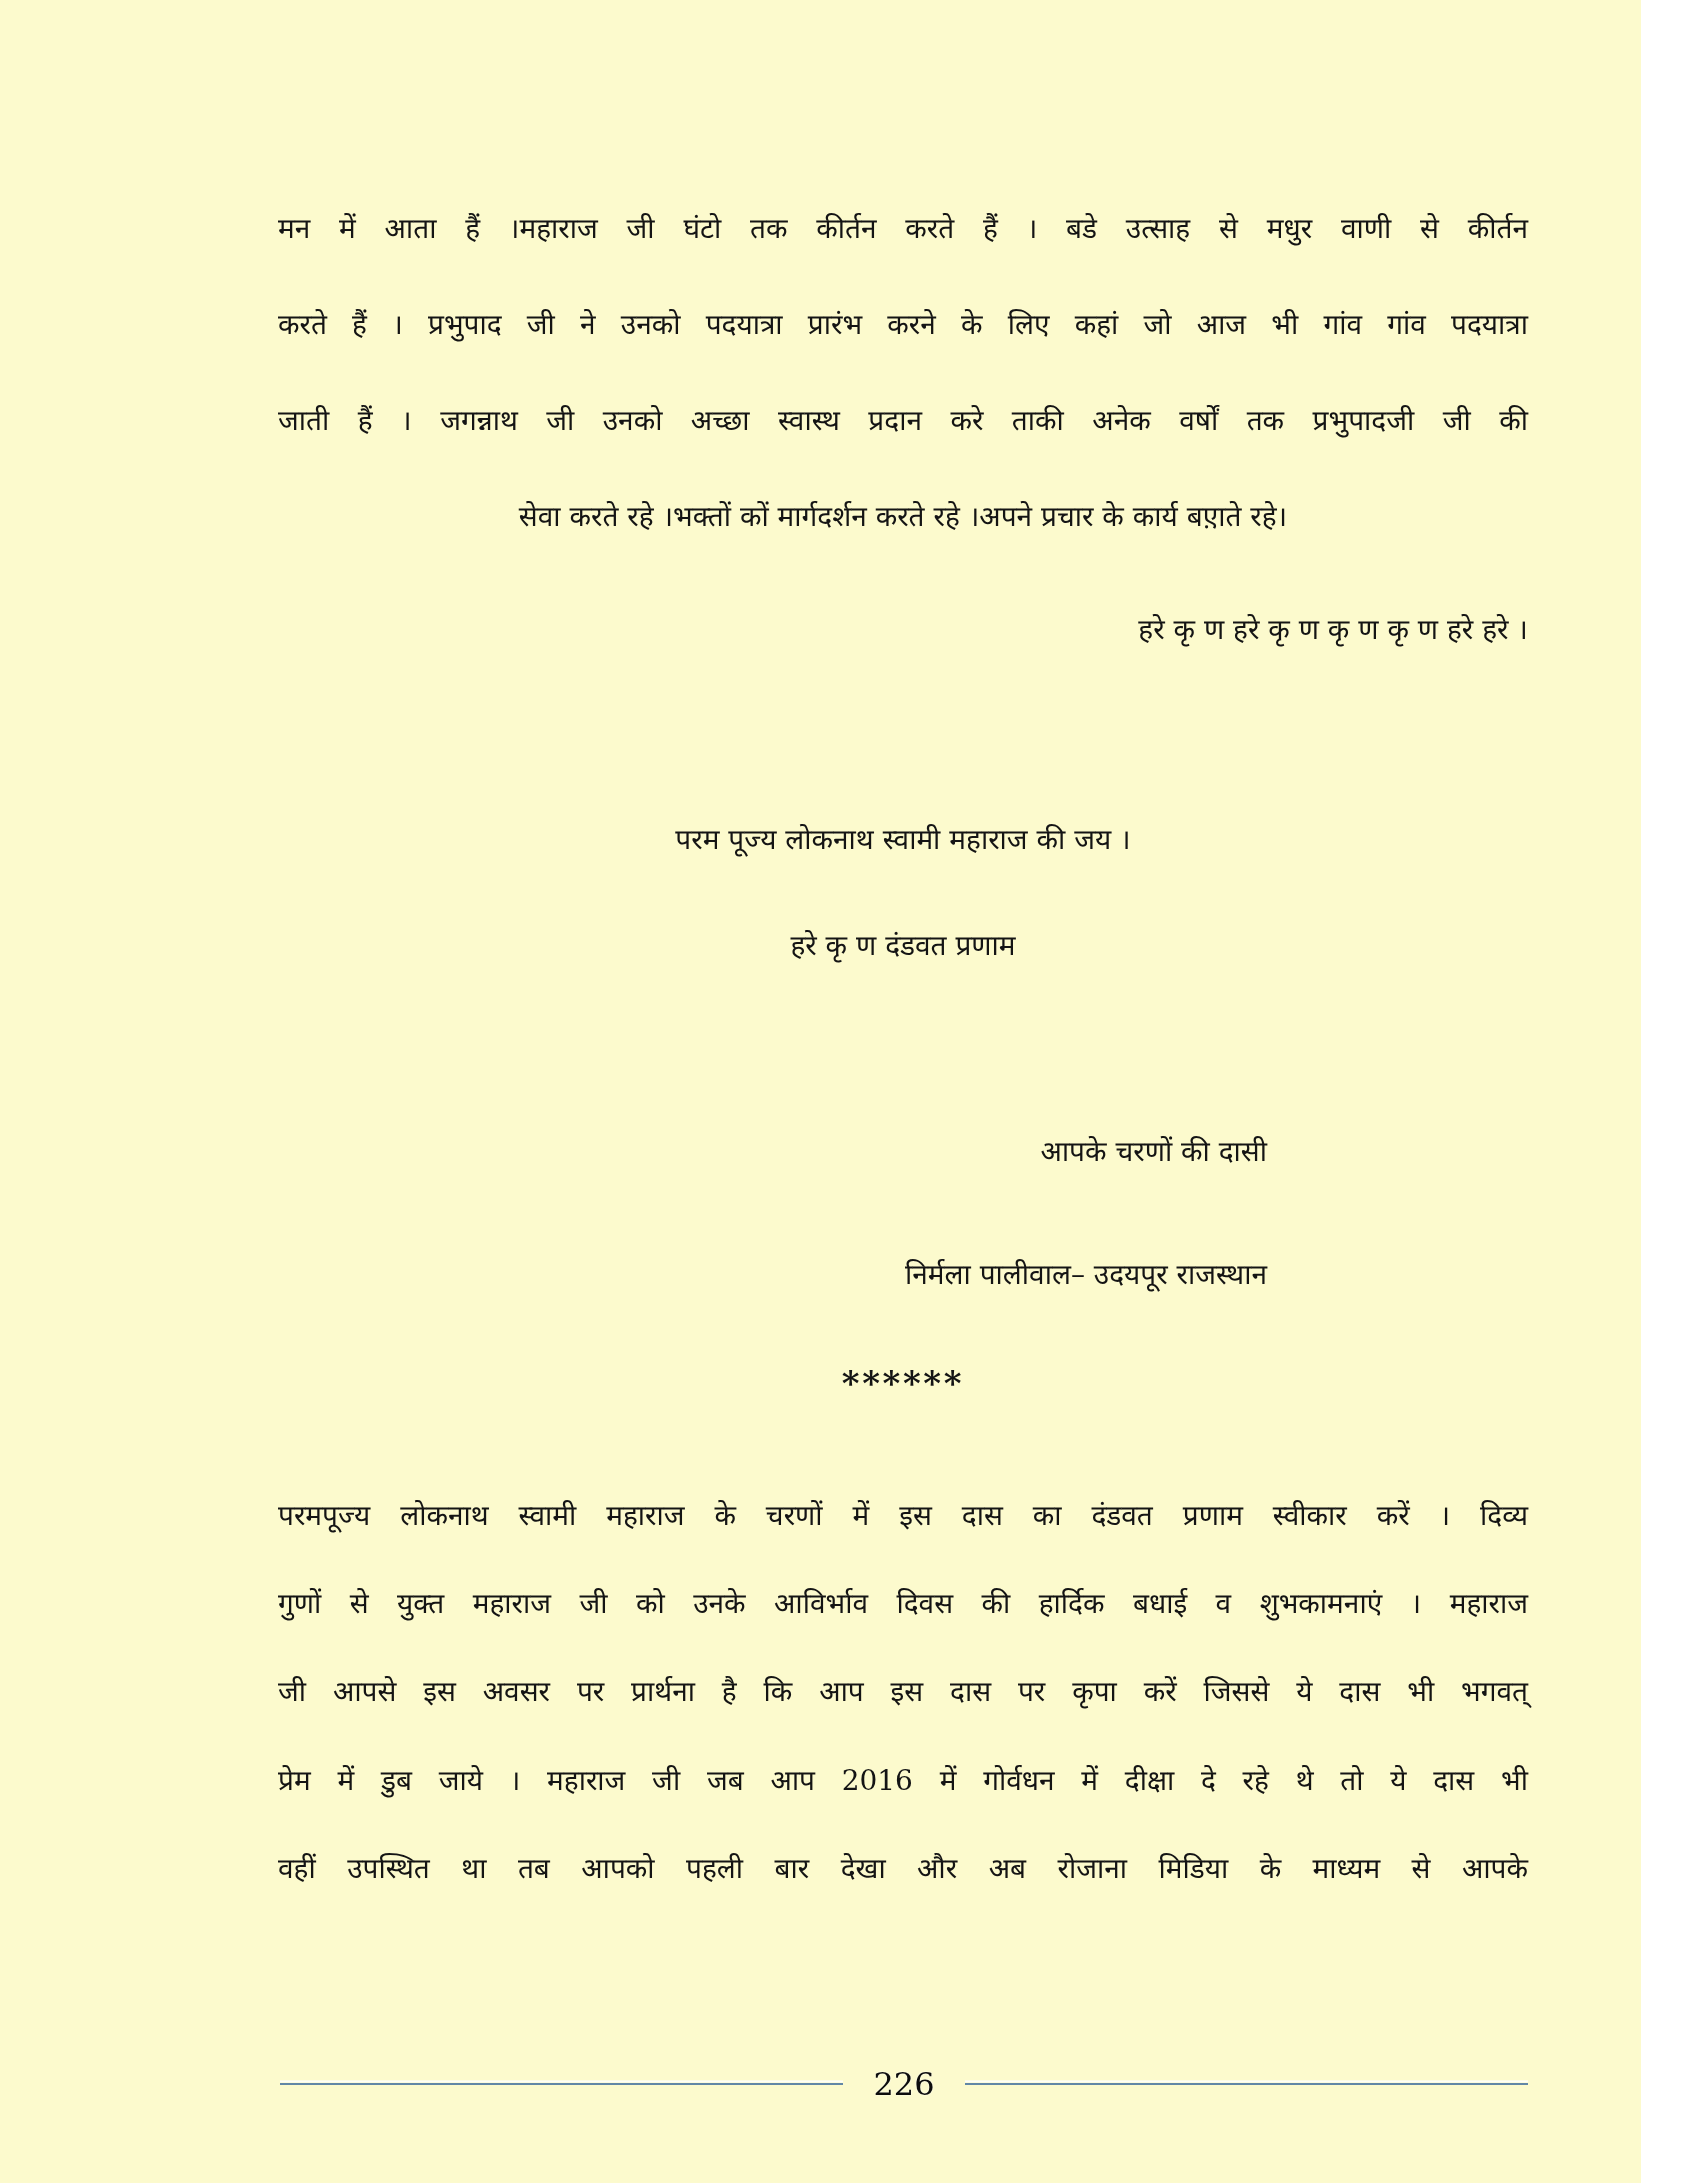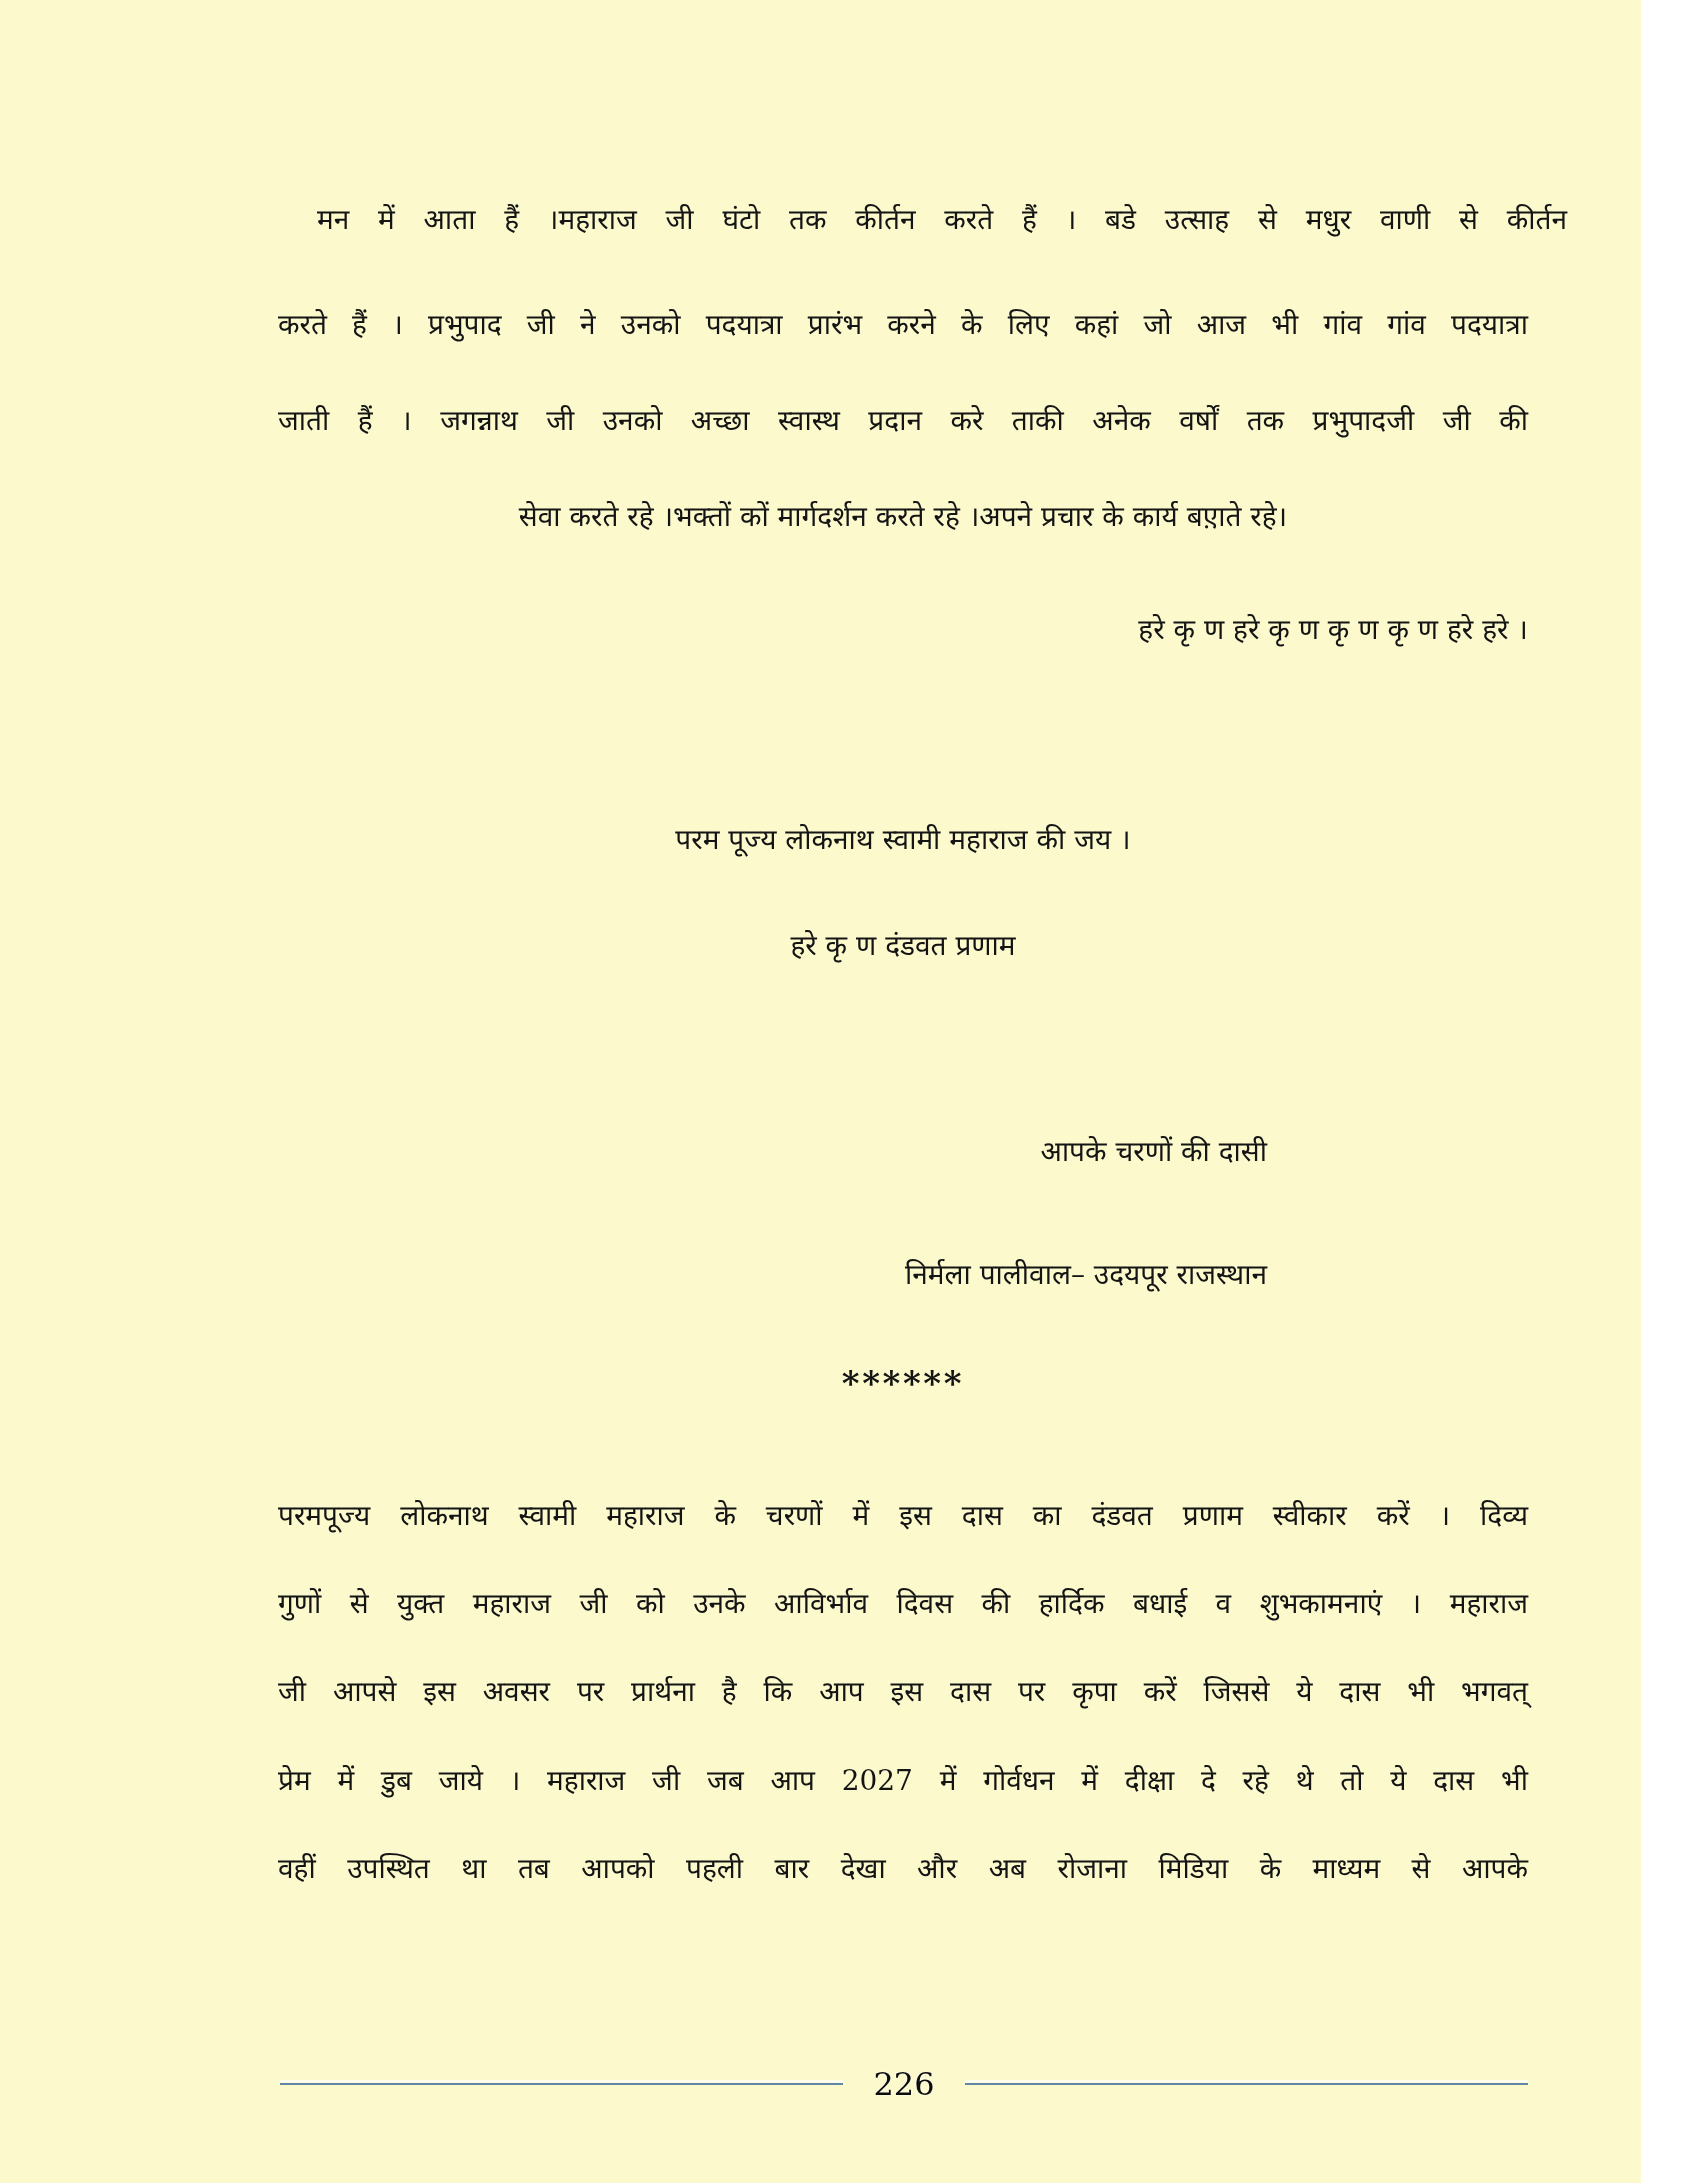--- a/index.html
+++ b/index.html
@@ -63,21 +63,21 @@
     box-shadow: 0 -2.6px 0 rgba(255,255,255,0.85);
   }
   .page-num {
     font-size: 32px;
     font-weight: normal;
     color: #0d0d0d;
     line-height: 42px;
     text-shadow: 0 0 2px rgba(255,255,255,0.9);
   }
   
-  .p1l0 { top: 176px; margin-left: 39px; }
+  .p1l0 { top: 185px; }
   .p1l1 { top: 281px; }
   .p1l2 { top: 377px; }
   .p1l3 { top: 473px; }
   .c0 { top: 586px; text-align: right; }
   .c1 { top: 691px; }
   .c2 { top: 796px; }
   .c3 { top: 902px; }
   .s0 { top: 1108px; }
   .s1 { top: 1231px; }
   .sepline { top: 1340px; }
@@ -103,21 +103,21 @@
   <div class="textline cent c3">हरे कृ ण दंडवत प्रणाम</div>
 
   <div class="textline rightblock s0">आपके चरणों की दासी</div>
   <div class="textline rightblock s1">निर्मला पालीवाल– उदयपूर राजस्थान</div>
 
   <div class="textline sep sepline">******</div>
 
   <div class="textline just p2l0">परमपूज्य लोकनाथ स्वामी महाराज के चरणों में इस दास का दंडवत प्रणाम स्वीकार करें । दिव्य</div>
   <div class="textline just p2l1">गुणों से युक्त महाराज जी को उनके आविर्भाव दिवस की हार्दिक बधाई व शुभकामनाएं । महाराज</div>
   <div class="textline just p2l2">जी आपसे इस अवसर पर प्रार्थना है कि आप इस दास पर कृपा करें जिससे ये दास भी भगवत्</div>
-  <div class="textline just p2l3">प्रेम में डुब जाये । महाराज जी जब आप 2027 में  गोर्वधन में दीक्षा दे रहे थे तो ये दास भी</div>
+  <div class="textline just p2l3">प्रेम में डुब जाये । महाराज जी जब आप 2016 में  गोर्वधन में दीक्षा दे रहे थे तो ये दास भी</div>
   <div class="textline just p2l4">वहीं उपस्थित था तब आपको पहली बार देखा और अब रोजाना मिडिया के माध्यम से आपके</div>
 
   <div class="footer">
     <div class="rule"></div>
     <div class="page-num">226</div>
     <div class="rule"></div>
   </div>
 
 </div>
 

